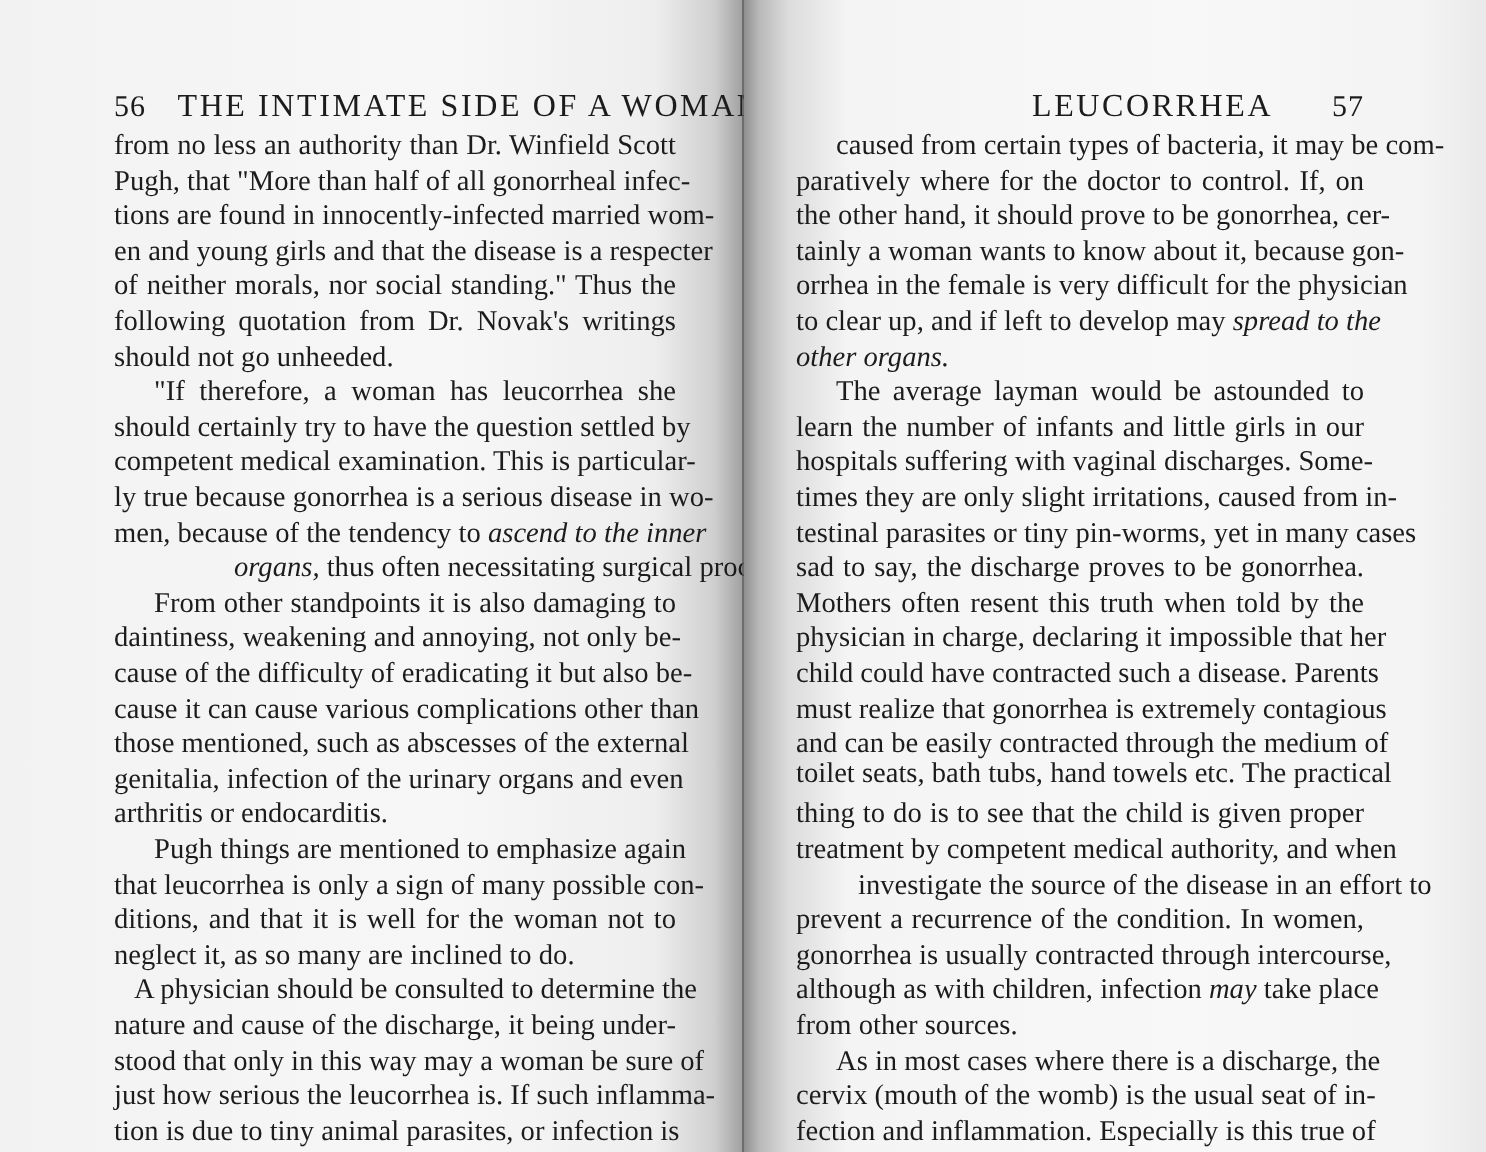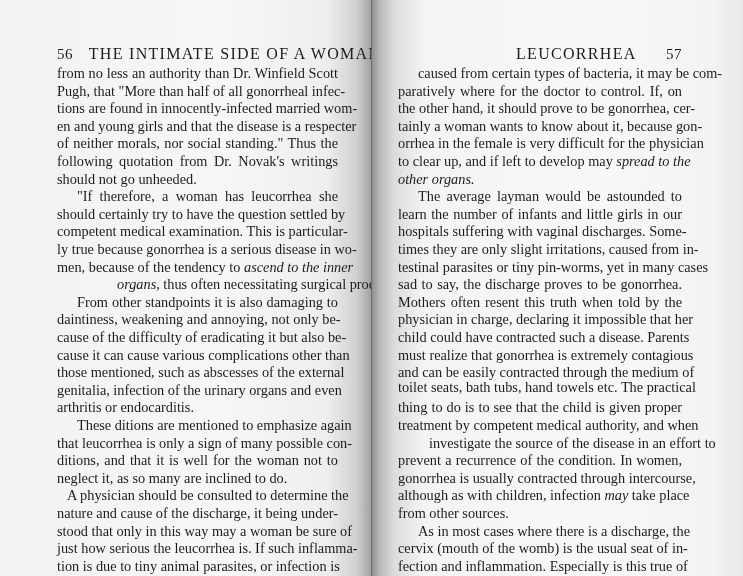--- a/index.html
+++ b/index.html
@@ -64,21 +64,21 @@
         <div class="line" style="top: 176px; left: 0px; width: 281px;"><span>ly true because gonorrhea is a serious disease in wo-</span></div>
         <div class="line" style="top: 193.6px; left: 0px; width: 281px;"><span>men, because of the tendency to </span><em>ascend to the inner</em></div>
         <div class="line" style="top: 211.2px; left: 16px; width: 281px; margin-left: 44px;"><em>organs,</em><span> thus often necessitating surgical procedure."</span></div>
         <div class="line" style="top: 228.8px; left: 20px; width: 261px;"><span>From other standpoints it is also damaging to</span></div>
         <div class="line" style="top: 246.4px; left: 0px; width: 281px;"><span>daintiness, weakening and annoying, not only be-</span></div>
         <div class="line" style="top: 264px; left: 0px; width: 281px;"><span>cause of the difficulty of eradicating it but also be-</span></div>
         <div class="line" style="top: 281.6px; left: 0px; width: 281px;"><span>cause it can cause various complications other than</span></div>
         <div class="line" style="top: 299.2px; left: 0px; width: 281px;"><span>those mentioned, such as abscesses of the external</span></div>
         <div class="line" style="top: 316.8px; left: 0px; width: 281px;"><span>genitalia, infection of the urinary organs and even</span></div>
         <div class="line last" style="top: 334.4px; left: 0px; width: 281px;"><span>arthritis or endocarditis.</span></div>
-        <div class="line" style="top: 352px; left: 20px; width: 261px;"><span>These ditions are mentioned to emphasize again</span></div>
+        <div class="line" style="top: 352px; left: 20px; width: 261px;"><span>Pugh things are mentioned to emphasize again</span></div>
         <div class="line" style="top: 369.6px; left: 0px; width: 281px;"><span>that leucorrhea is only a sign of many possible con-</span></div>
         <div class="line" style="top: 387.2px; left: 0px; width: 281px;"><span>ditions, and that it is well for the woman not to</span></div>
         <div class="line last" style="top: 404.8px; left: 0px; width: 281px;"><span>neglect it, as so many are inclined to do.</span></div>
         <div class="line" style="top: 422.4px; left: 10px; width: 271px;"><span>A physician should be consulted to determine the</span></div>
         <div class="line" style="top: 440px; left: 0px; width: 281px;"><span>nature and cause of the discharge, it being under-</span></div>
         <div class="line" style="top: 457.6px; left: 0px; width: 281px;"><span>stood that only in this way may a woman be sure of</span></div>
         <div class="line" style="top: 475.2px; left: 0px; width: 281px;"><span>just how serious the leucorrhea is.  If such inflamma-</span></div>
         <div class="line" style="top: 492.8px; left: 0px; width: 281px;"><span>tion is due to tiny animal parasites, or infection is</span></div>
       </div>
   </div>

